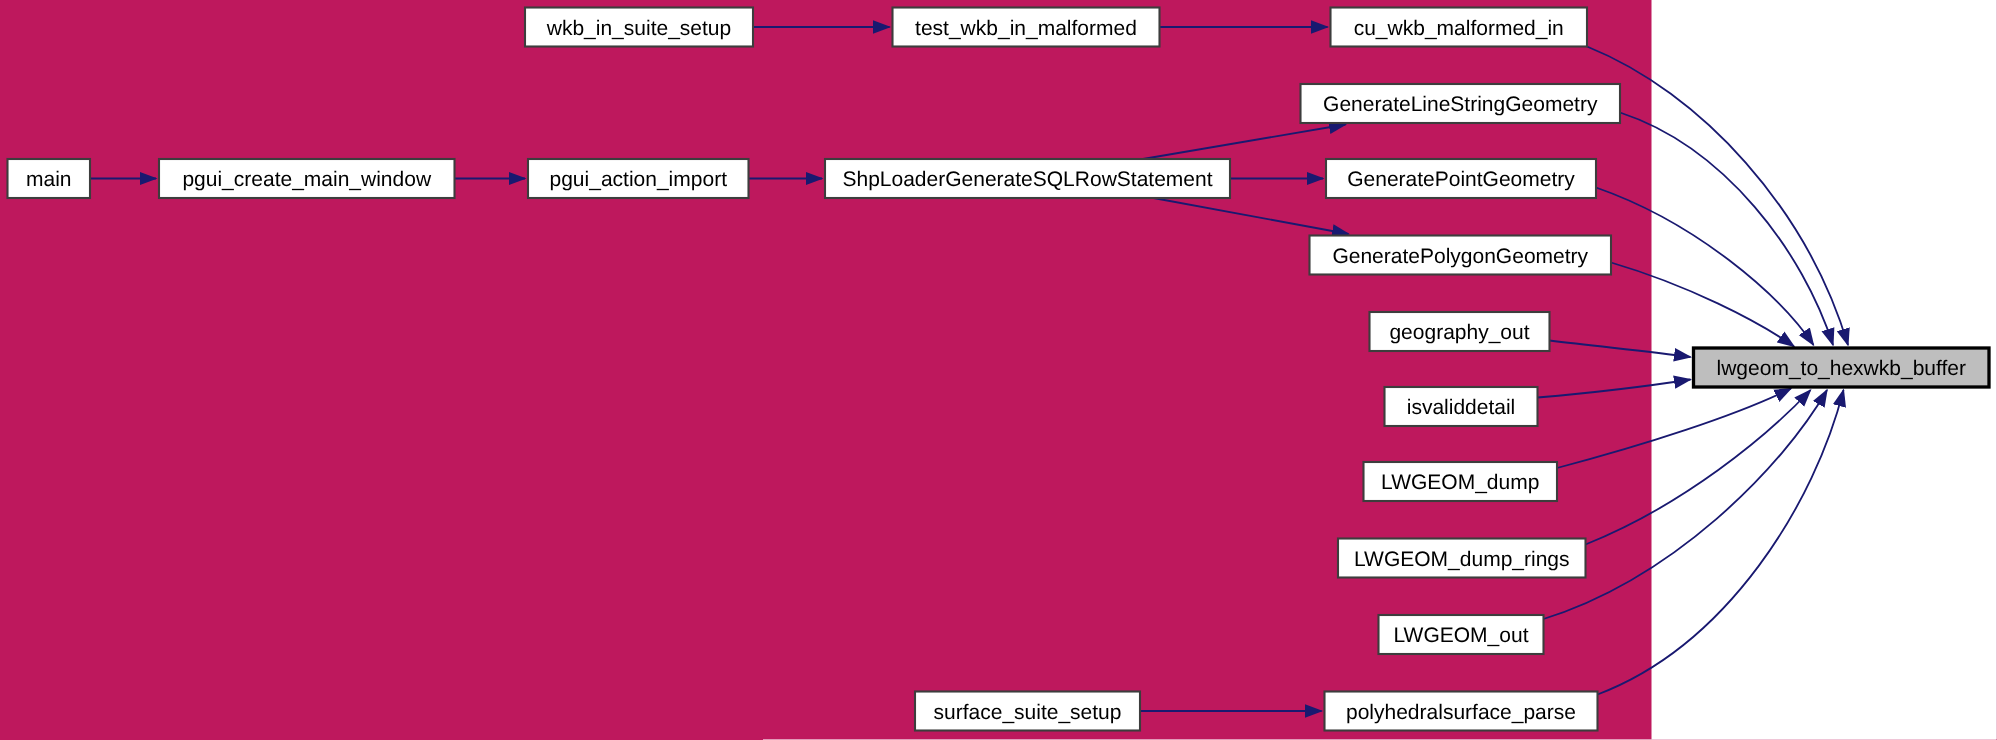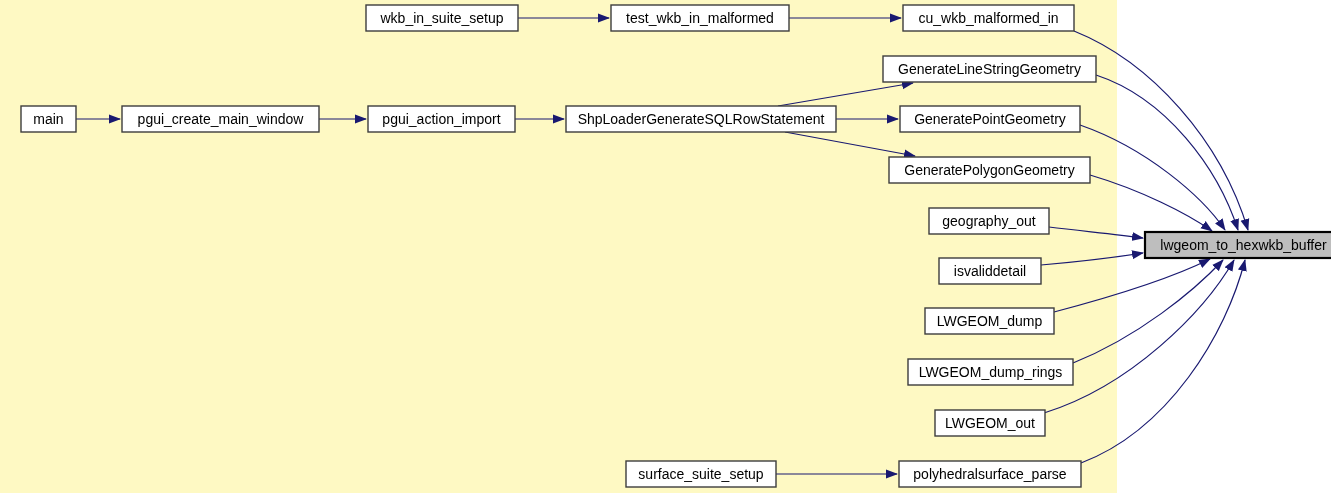--- a/index.html
+++ b/index.html
@@ -5,22 +5,21 @@
   html, body {
     margin: 0;
     padding: 0;
     background: #ffffff;
     font-family: "Liberation Sans", sans-serif;
   }
   #graph-wrap {
     position: relative;
     width: 1101px;
     height: 493px;
-    background: #fef9c3;
-    padding-left: 16px;
+    background: #be185d;
   }
   svg { display: block; }
   .edge {
     fill: none;
     stroke-width: 1.2px;
   }
   .node-rect {
     stroke-width: 1.4px;
   }
   .node-rect.highlight {

